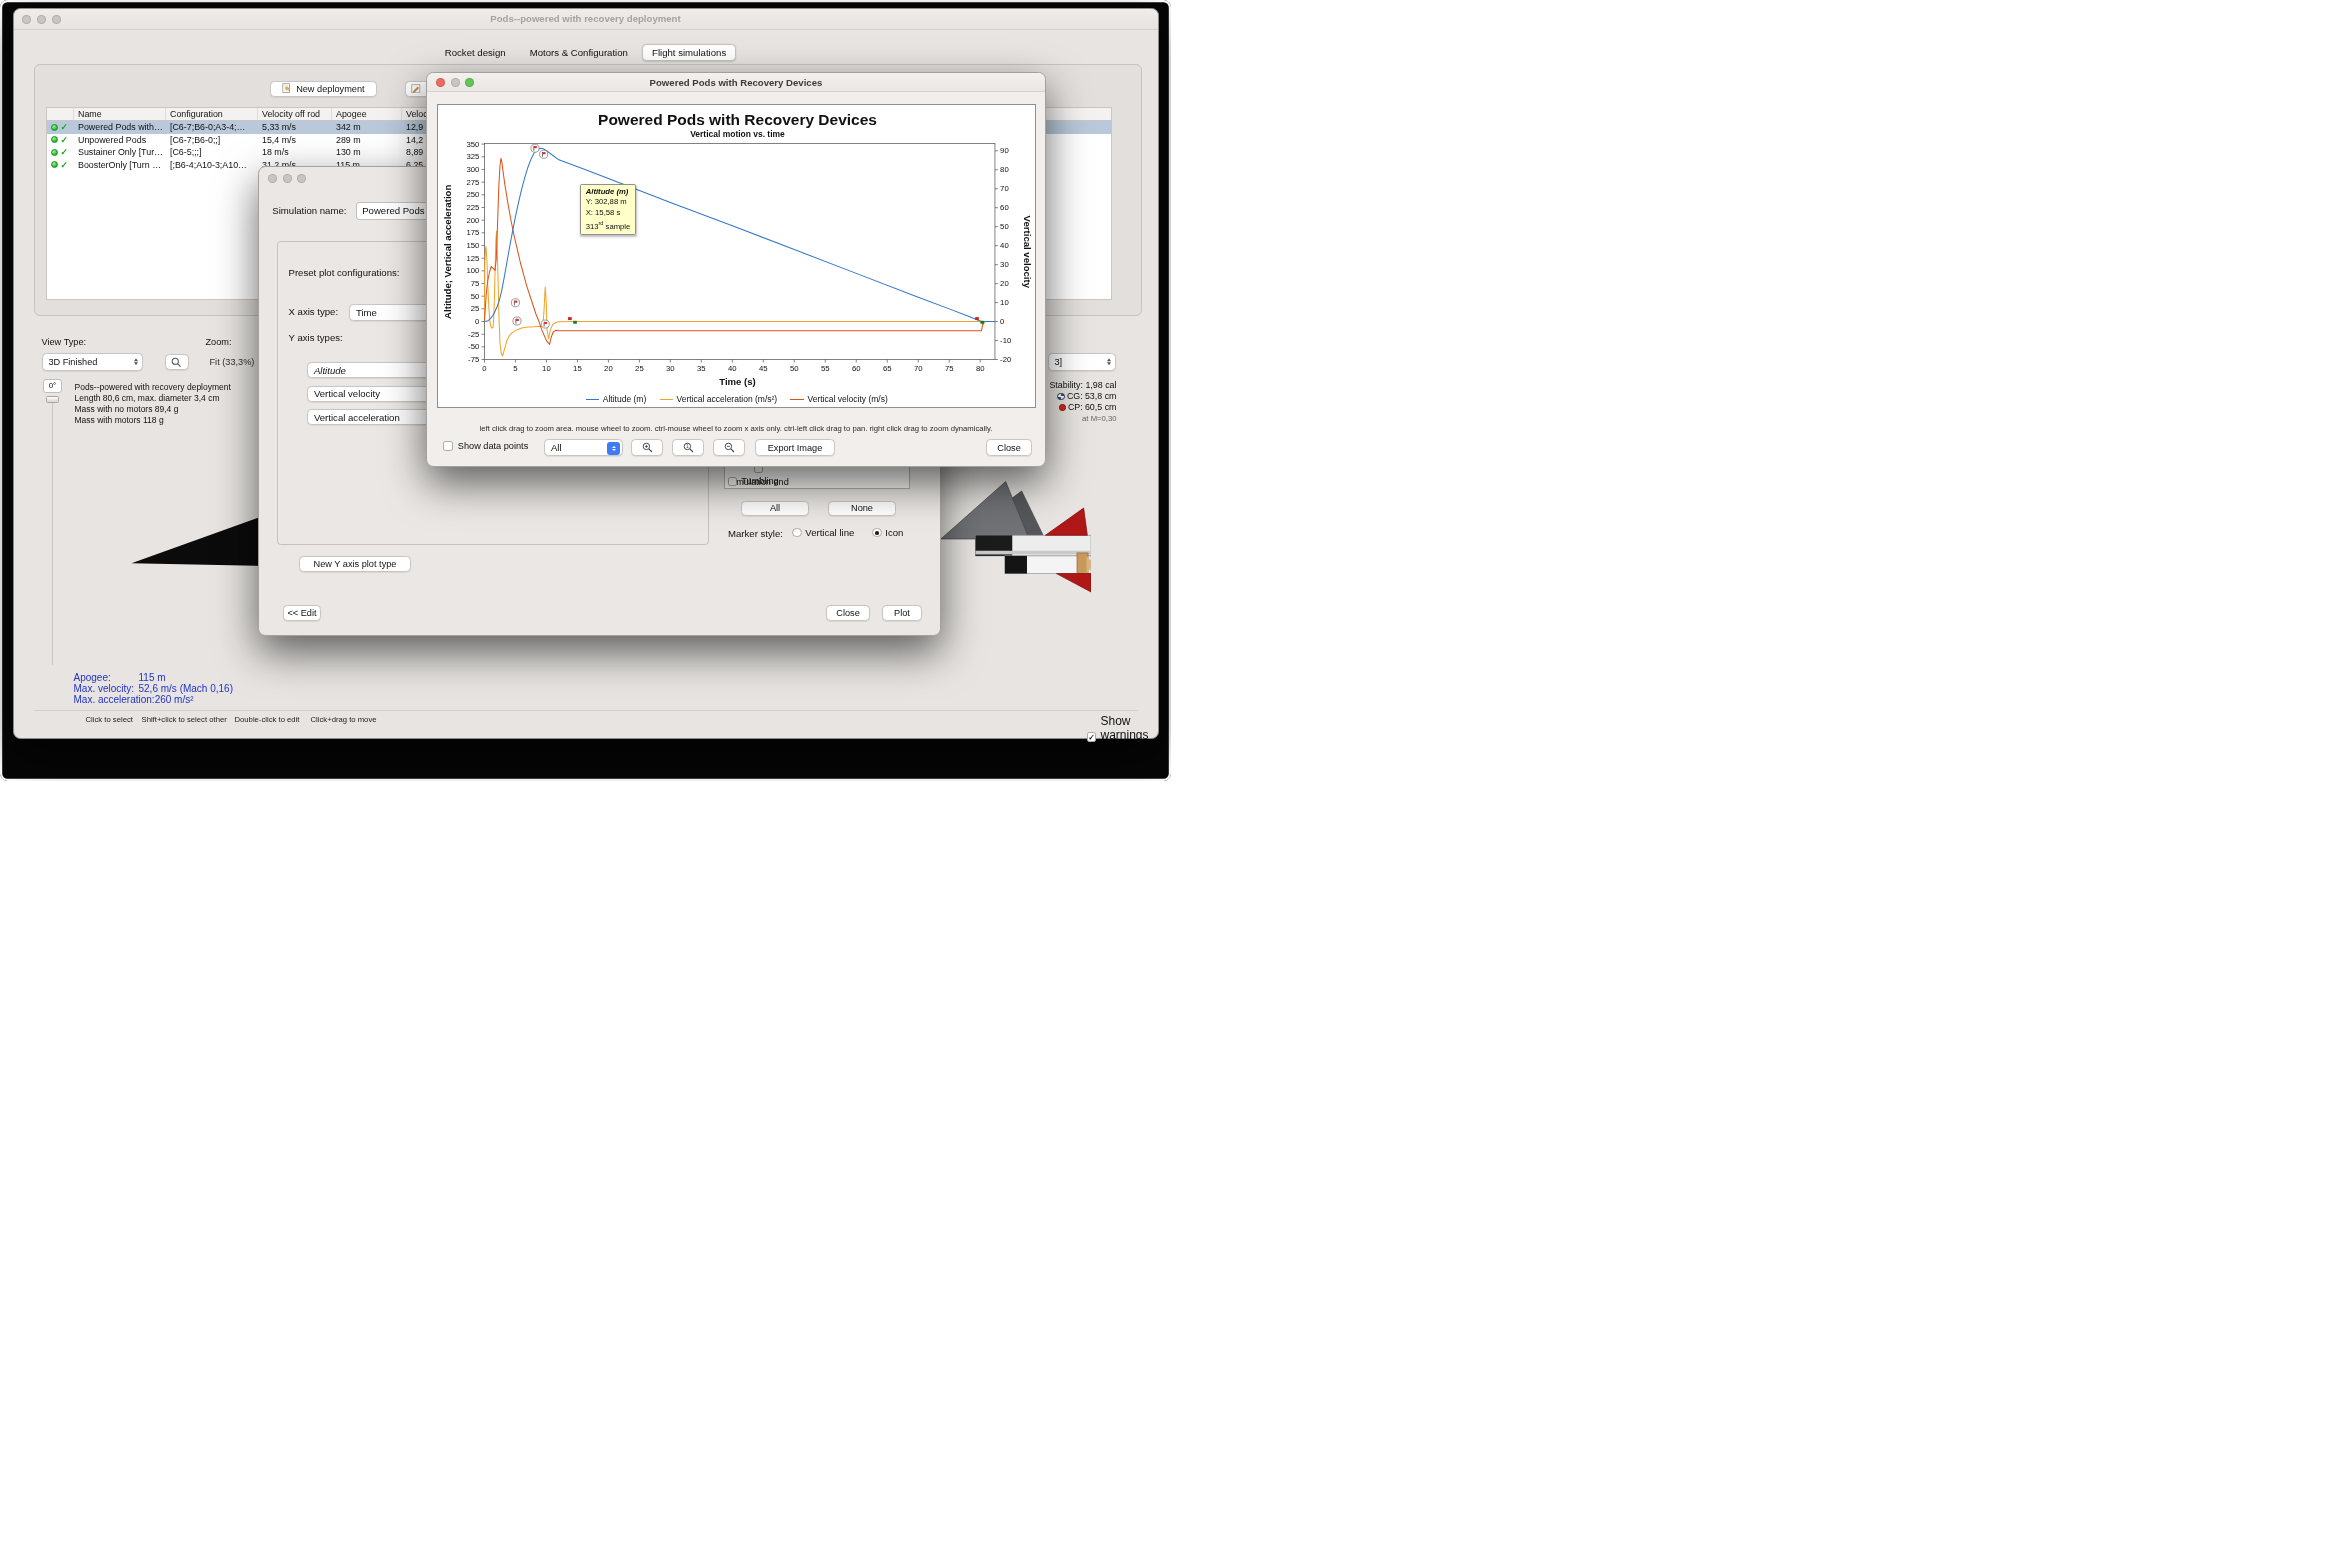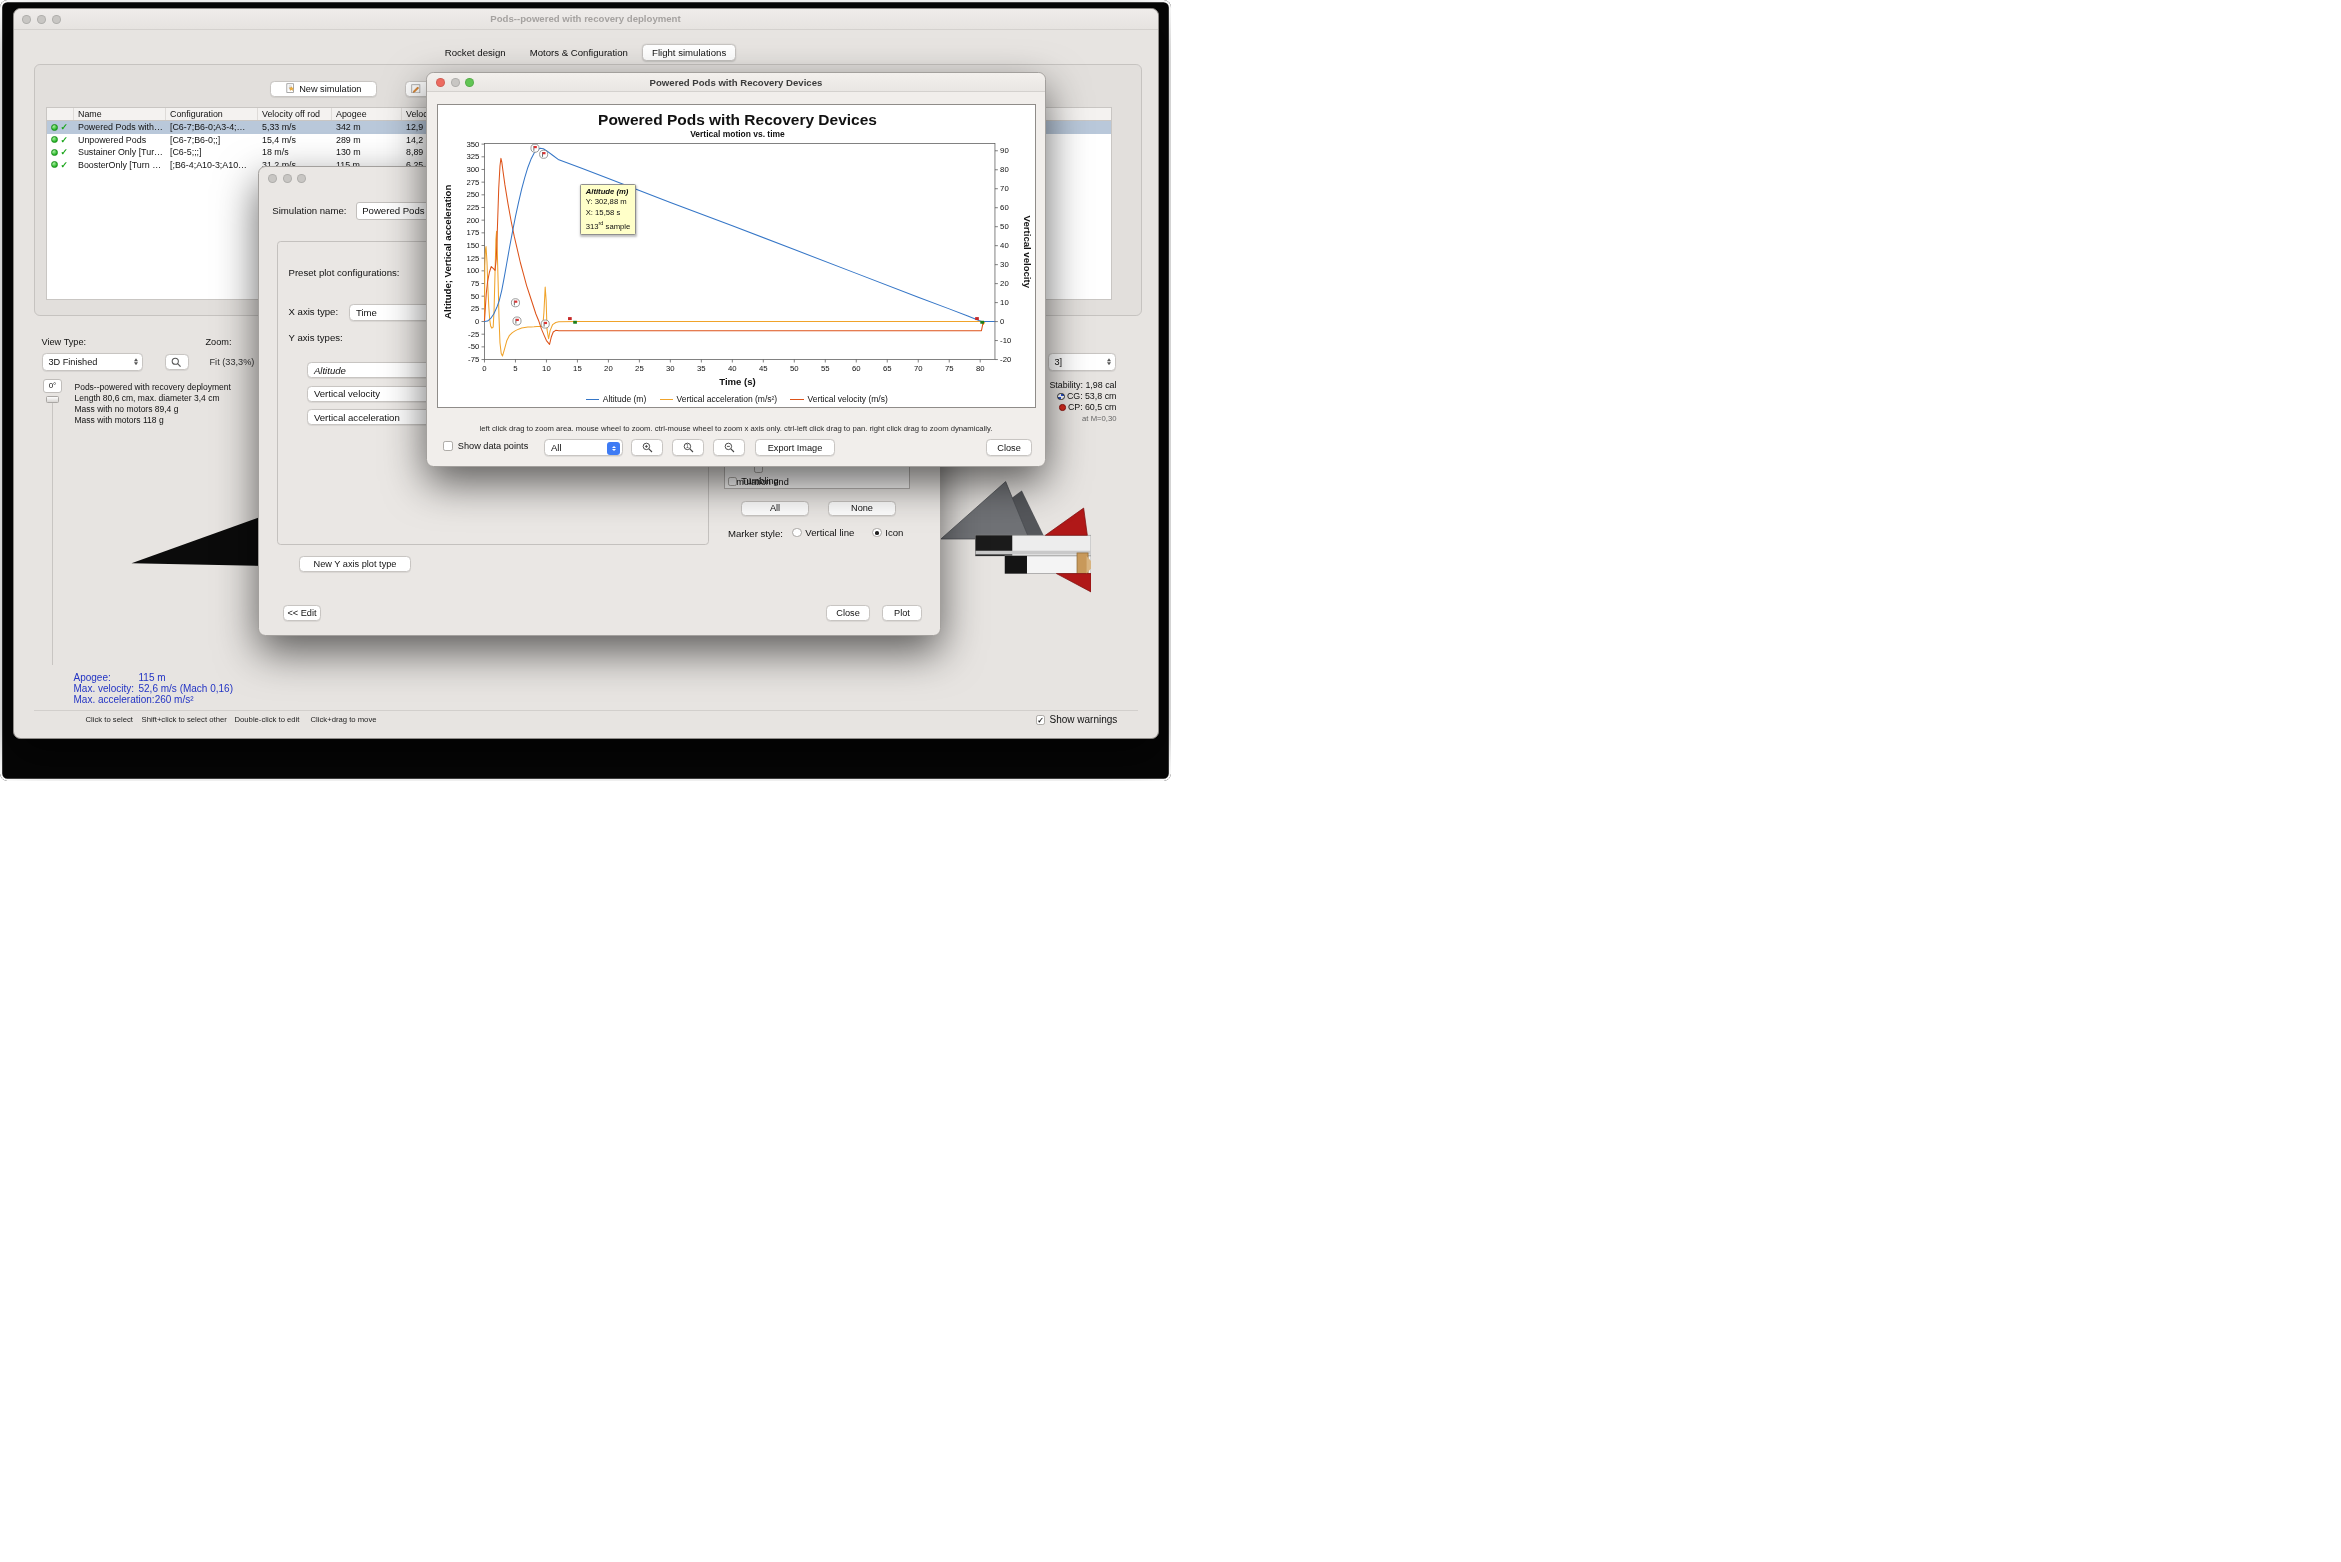--- a/index.html
+++ b/index.html
@@ -52,21 +52,21 @@
   .cg-icon{width:7.4px;height:7.4px;border-radius:50%;border:0.7px solid #333;flex:none;
            background:conic-gradient(#2450d0 0 90deg,#fff 90deg 180deg,#2450d0 180deg 270deg,#fff 270deg)}
   .cp-icon{width:6.6px;height:6.6px;border-radius:50%;background:#d42a1e;border:0.7px solid #8a1510;flex:none}
   #rot-box{position:absolute;left:29.5px;top:370px;width:19px;height:14px;background:#fff;border:0.7px solid #c0bdba;border-radius:3px;
            font-size:8px;text-align:center;line-height:12.5px}
   #rot-track{position:absolute;left:38px;top:390px;width:0.7px;height:266px;background:#c8c5c2}
   #rot-handle{position:absolute;left:32px;top:387px;width:13.3px;height:6.6px;background:linear-gradient(#fdfdfd,#d8d5d2);
               border:0.7px solid #a9a6a3;border-radius:1.5px}
   #status-sep{position:absolute;left:20px;right:20px;top:701px;height:0.7px;background:#d2cfcc}
   #hint-bar{position:absolute;left:0;top:706px;right:0;height:10.3px}
-  #show-warnings{position:absolute;left:1022px;top:705px;display:flex;align-items:flex-end;gap:4.4px;font-size:10px}
+  #show-warnings{position:absolute;left:1073px;top:705px;display:flex;align-items:flex-end;gap:4.4px;font-size:12px}
 
   
   #config-dialog{left:258px;top:166px;width:683px;height:470px;background:#eae7e4;border:0.7px solid #a3a09d;z-index:30}
   #plot-config-panel{position:absolute;left:18.4px;top:74px;width:432px;height:304px;border:0.7px solid #c4c1be;border-radius:3.7px}
   #sim-name-field{position:absolute;left:97px;top:35px;width:332px;height:17.7px;background:#fff;border:0.7px solid #c2bfbc;border-radius:3px;
                   font-size:9.6px;padding:0 5.2px;font-family:"Liberation Sans",sans-serif;color:#111}
   #y-axis-list{position:absolute;left:48px;top:195px;width:177px;height:66px}
   .yat{left:0;width:177px;height:16px}
   #events-panel{position:absolute;left:465px;top:77px;width:186px;height:245px;background:#fcfbfa;border:0.7px solid #b7b4b1}
   #flight-events-list{position:absolute;left:469px;top:297px;width:177px;height:25px;font-size:9.2px}
@@ -117,21 +117,21 @@
         <div class="tab sel">Flight simulations</div>
       </div>
 
     <div id="sim-panel">
       <div class="btn" style="left:235px;top:15.5px;width:107px;height:16px">
         <svg width="10.3" height="10.3" viewBox="0 0 14 14">
           <rect x="2.5" y="1" width="9" height="12" fill="#fff" stroke="#8a8a8a"></rect>
           <path d="M5 4h4M5 6h4M5 8h2" stroke="#b7b7b7" stroke-width="1"></path>
           <path d="M10 8 l1.1 2.1 2.3.2 -1.7 1.5.5 2.2 -2.2-1.2 -2.2 1.2.5-2.2 -1.7-1.5 2.3-.2z" fill="#f4b03a" stroke="#c07f12" stroke-width=".5" transform="translate(.2 -1.8) scale(.85)"></path>
         </svg>
-        <span>New simulation</span>
+        <span>New deployment</span>
       </div>
       <div class="btn" style="left:370px;top:15.5px;width:89px;height:16px;justify-content:flex-start;padding-left:5.9px">
         <svg width="9.6" height="9.6" viewBox="0 0 13 13">
           <rect x="1" y="1" width="11" height="11" fill="#fff" stroke="#9a9a9a"></rect>
           <path d="M3.5 9.5 L9 4l1.5 1.5L5 11l-2 .5z" fill="#e8892c" stroke="#a85d12" stroke-width=".6"></path>
         </svg>
         <span>E</span>
       </div>
       <div id="sim-table">
           <div class="trow thead">

